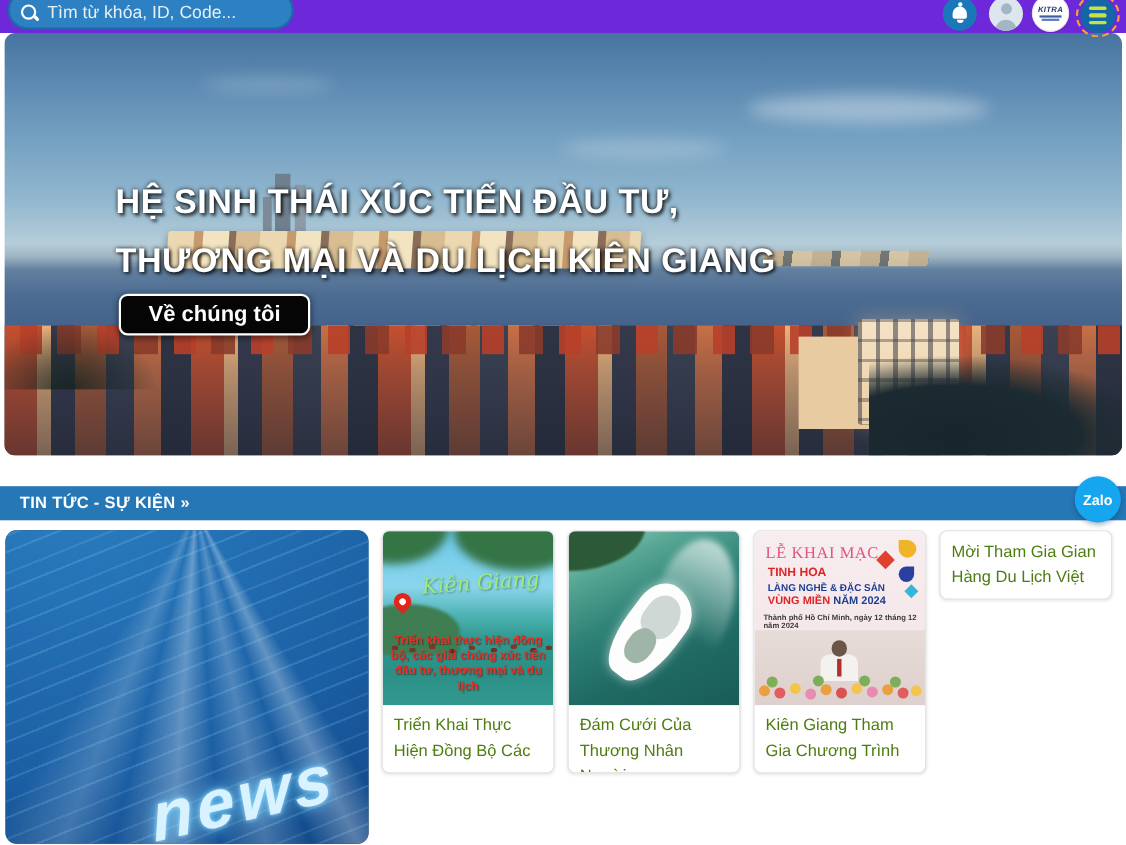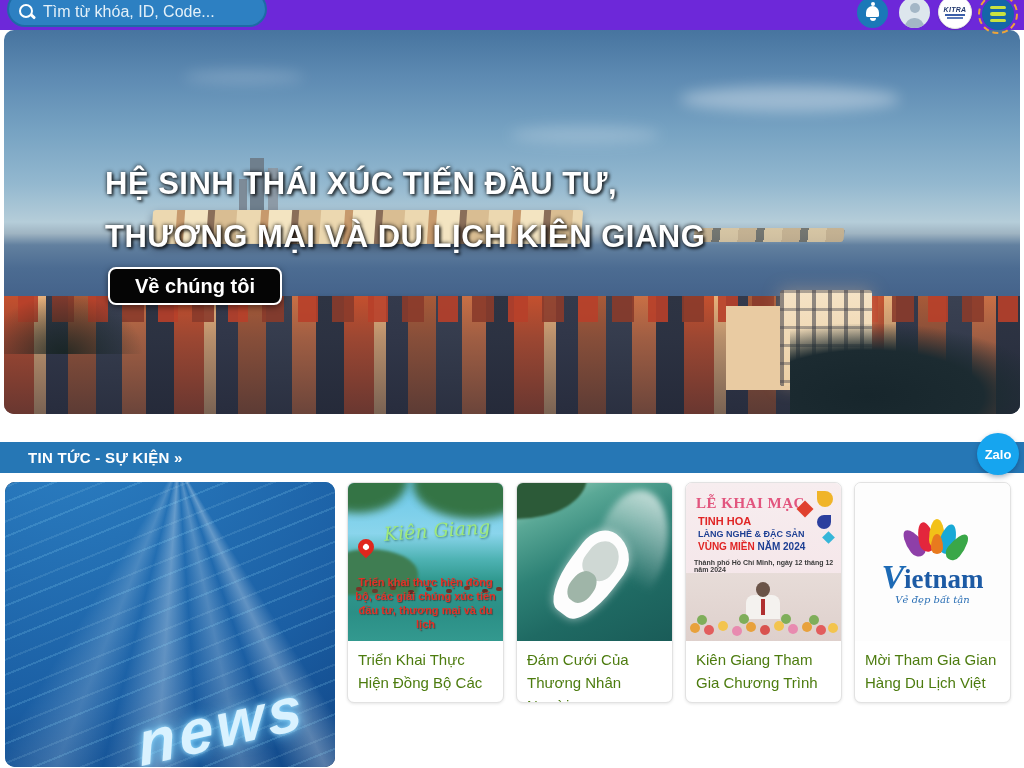--- a/index.html
+++ b/index.html
@@ -88,21 +88,21 @@
   .hero-title { position:absolute; left:101px; top:127px; color:#fff; font-size:31px;
     font-weight:600; letter-spacing:.5px; line-height:53px; white-space:nowrap;
     text-shadow:0 0 4px rgba(0,0,0,.85), 2px 2px 3px rgba(0,0,0,.6); }
   .hero-cta { position:absolute; left:104px; top:237px; min-width:174px; height:38px;
     background:#050505; color:#fff; border:2.5px solid #fff; border-radius:8px;
     font-size:20px; font-weight:bold; display:flex; align-items:center; justify-content:center;
     padding:0 18px; box-shadow:0 2px 6px rgba(0,0,0,.5); cursor:pointer; }
 
   
   .section-bar { margin-top:28px; height:31px; background:#2677b5; display:flex; align-items:center;
-    padding-left:28px; }
+    padding-left:18px; }
   .section-title { color:#fff; font-size:15px; font-weight:bold; letter-spacing:.3px; }
   .zalo-fab { position:absolute; right:5px; top:433px; width:42px; height:42px; border-radius:50%;
     background:#16a5ef; color:#fff; font-size:13px; font-weight:bold; display:flex;
     align-items:center; justify-content:center; box-shadow:0 2px 5px rgba(0,40,80,.35); z-index:40;
     cursor:pointer; }
 
   
   .news-row { display:flex; gap:12px; padding:9px 6px 0 5px; align-items:flex-start; }
 
   .featured { position:relative; flex:none; width:330px; height:285px; border-radius:10px;
@@ -162,21 +162,21 @@
     border-radius:50% 70% 46% 46% / 34% 36% 64% 64%; transform:rotate(37deg);
     box-shadow:0 0 10px rgba(255,255,255,.6); }
   .yacht::before { content:''; position:absolute; left:10px; top:10px; width:32px; height:40px;
     background:#cfd8d4; border-radius:50% 60% 40% 40%; }
   .yacht::after { content:''; position:absolute; left:14px; top:46px; width:24px; height:34px;
     background:#9fb5a8; border-radius:45%; }
 
   
   .art-poster { background:linear-gradient(180deg,#f7edef 0%,#f5e7ea 58%,#ecdada 100%); }
   .poster-l1 { position:absolute; left:10px; top:12px; font-family:"Liberation Serif", serif;
-    font-weight:bold; font-size:15px; color:#e2557e; letter-spacing:.5px; }
+    font-weight:normal; font-size:15px; color:#e2557e; letter-spacing:.5px; }
   .poster-l2 { position:absolute; left:12px; top:32px; font-weight:bold; font-size:11px; color:#e02424; }
   .poster-l3 { position:absolute; left:12px; top:46px; font-weight:bold; font-size:9px; color:#1d3f93; }
   .poster-l4 { position:absolute; left:12px; top:58px; font-weight:bold; font-size:10px; }
   .poster-l4 .red { color:#e02424; } .poster-l4 .navy { color:#1d3f93;text-align:center; }
   .poster-l5 { position:absolute; left:8px; top:76px; font-size:7px; font-weight:bold; color:#3a3a3a; }
   .poster-geo { position:absolute; right:8px; top:8px; width:34px; height:52px; }
   .geo { position:absolute; }
   .g1 { width:16px; height:16px; background:#f0b429; border-radius:0 50% 50% 50%; right:0; top:0; }
   .g2 { width:12px; height:12px; background:#e0402e; transform:rotate(45deg); left:0; top:12px; }
   .g3 { width:14px; height:14px; background:#2b3f9e; border-radius:50% 0 50% 50%; right:2px; top:24px; }
@@ -318,30 +318,16 @@
       <div class="poster-photo"></div>
       <div class="speaker-body"></div>
       <div class="speaker-head"></div>
       <div class="speaker-tie"></div>
       <div class="flowers"></div>
     </div>
     <div class="card-title">Kiên Giang Tham Gia Chương Trình</div>
   </div>
 
   <div class="card">
-    <div class="card-img art-logo">
-      <div class="lotus">
-        <span class="petal p1"></span>
-          <span class="petal p2"></span>
-          <span class="petal p3"></span>
-        <span class="petal p4"></span>
-          <span class="petal p5"></span>
-          <span class="petal p6"></span>
-      </div>
-      <div class="logo-word">
-        <span class="logo-v">V</span><span class="logo-rest">ietnam</span>
-      </div>
-      <div class="logo-tag">Vẻ đẹp bất tận</div>
-    </div>
     <div class="card-title">Mời Tham Gia Gian Hàng Du Lịch Việt</div>
   </div>
 
 </div>
 
 </body></html>

